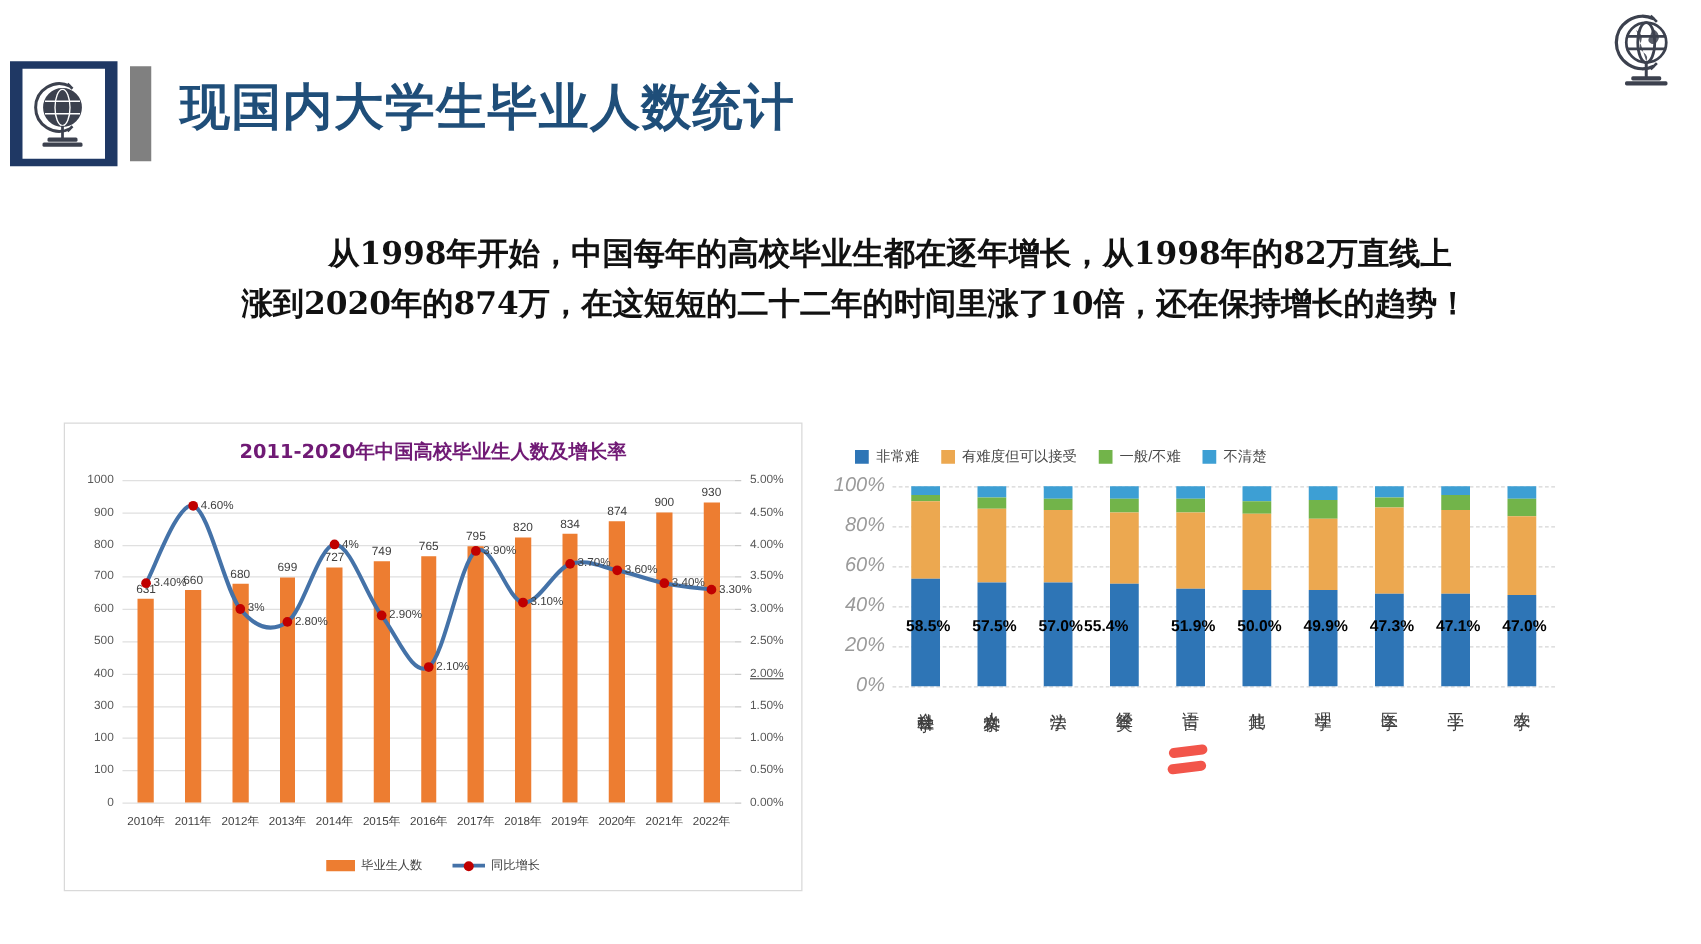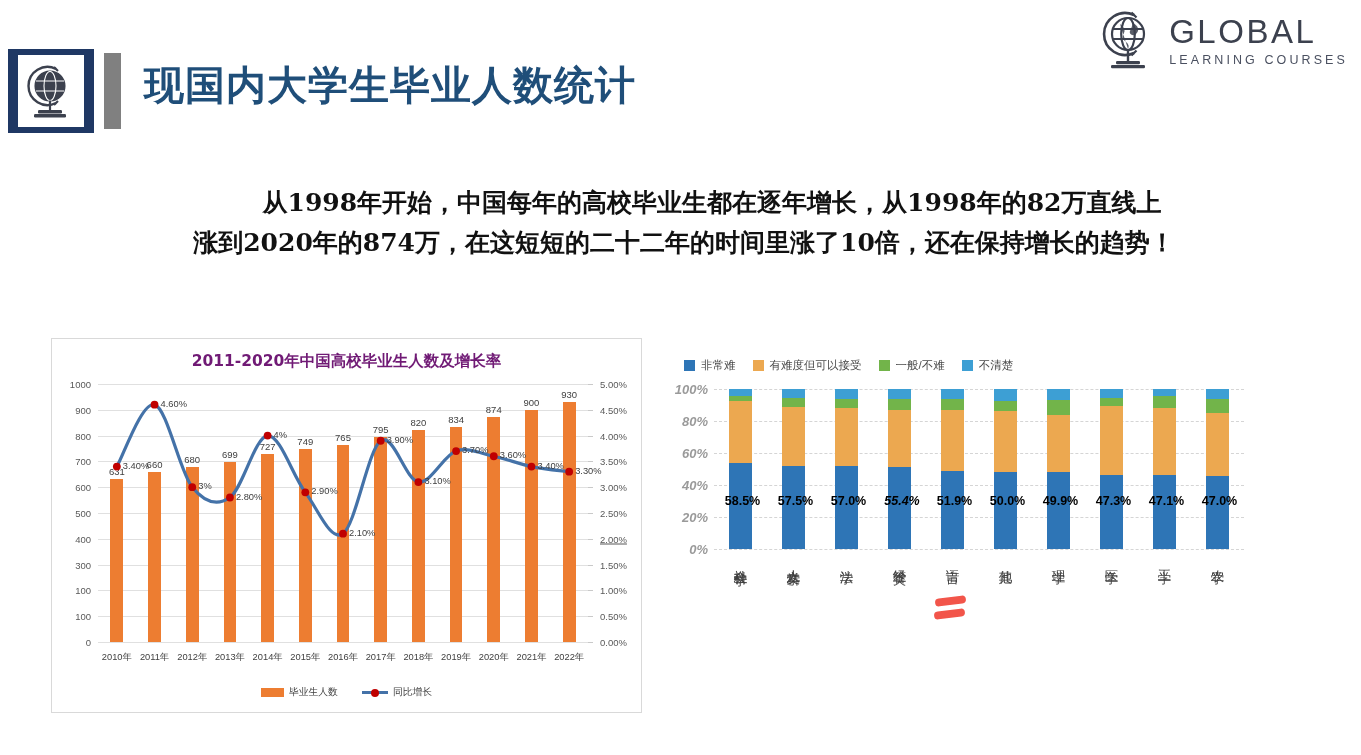--- a/index.html
+++ b/index.html
@@ -118,22 +118,22 @@
     font-family: "DejaVu Sans", "Liberation Sans", sans-serif;
   }
   .chartR-sub { margin-top: 9px; font-size: 11.5px; color: #7b7b7b; }
   .chartR-sub span { margin-right: 20px; }
   .legendR { margin-top: 13px; display: flex; align-items: center; gap: 17px; }
   .legendR-item { display: flex; align-items: center; gap: 6px; font-size: 11.5px; color: #4a4a4a; }
   .lg-box { width: 11px; height: 11px; }
   .plotR { position: relative; margin-top: 16px; margin-left: 30px; width: 530px; height: 160px; }
   .rgrid { position: absolute; left: 0; width: 100%; border-top: 1px dashed #d5d5d5; height: 0; }
   .rytick {
-    position: absolute; right: 100%; margin-right: 6px; font-size: 13px; color: #9a9a9a;
-    transform: translateY(-50%); white-space: nowrap; font-style: italic; font-weight: bold;
+    position: absolute; right: 100%; margin-right: 6px; font-size: 16px; color: #9a9a9a;
+    transform: translateY(-50%); white-space: nowrap; font-style: italic;
   }
   .stack { position: absolute; bottom: 0; display: flex; flex-direction: column-reverse; }
   .seg { width: 100%; }
   .stacklabel {
     position: absolute; left: 50%; transform: translateX(-50%);
     font-size: 12.5px; font-weight: bold; color: #000000; white-space: nowrap;
   }
   .catlabel {
     position: absolute; top: 100%; margin-top: 10px; left: 50%; transform: translateX(-50%);
     font-size: 13.5px; color: #3f3f3f; writing-mode: vertical-rl; text-orientation: upright;
@@ -175,24 +175,20 @@
           <path d="M19 21 H51 M19 31 H51"></path>
           <path d="M41 7 A21 21 0 1 0 41 45" stroke-width="2.6"></path>
           <path d="M38.5 4.5 L43.5 9.5 M38.5 47.5 L43.5 42.5"></path>
           <path d="M35 42 V54" stroke-width="2.4"></path>
         </g>
         <path d="M27 16 q6 4 4 9 q-3 6 2 9 q4 3 2 7" fill="#3c414e" opacity="0.85"></path>
         <path d="M40 15 q6 3 5 8 q-2 5 -6 4 q-4 -2 -1 -6 z" fill="#3c414e" opacity="0.85"></path>
         <rect x="23" y="53" width="24" height="3.3" rx="1.3" fill="#3c414e"></rect>
         <rect x="18" y="57" width="34" height="3.3" rx="1.3" fill="#3c414e"></rect>
       </svg>
-    </div>
-    <div class="brand-text">
-      <div class="brand-name">GLOBAL</div>
-      <div class="brand-sub">LEARNING COURSES</div>
     </div>
   </div>
 
   <div class="para">
     <span class="l1">从1998年开始，中国每年的高校毕业生都在逐年增长，从1998年的82万直线上</span>
     <span class="l2">涨到2020年的874万，在这短短的二十二年的时间里涨了10倍，还在保持增长的趋势！</span>
   </div>
 
   <div class="chartL">
     <div class="chartL-title">2011-2020年中国高校毕业生人数及增长率</div>
@@ -377,21 +373,21 @@
           <div class="seg" style="height: 9.6px; background: rgb(61, 159, 212);"></div>
         </div>
         <div class="stacklabel" style="left: 134.5px; top: 105px;">57.0%</div>
         <div class="catlabel" style="left: 132.5px;">法学</div>
         <div class="stack" style="left: 174.37px; width: 22.26px; height: 160px;">
           <div class="seg" style="height: 82.4px; background: rgb(46, 117, 182);"></div>
           <div class="seg" style="height: 56.8px; background: rgb(236, 168, 80);"></div>
           <div class="seg" style="height: 11.2px; background: rgb(114, 180, 74);"></div>
           <div class="seg" style="height: 9.6px; background: rgb(61, 159, 212);"></div>
         </div>
-        <div class="stacklabel" style="left: 188px; top: 105px; font-style: italic;">55.4%</div>
+        <div class="stacklabel" style="left: 171px; top: 105px;">55.4%</div>
         <div class="catlabel" style="left: 185.5px;">经管类</div>
         <div class="stack" style="left: 227.37px; width: 22.26px; height: 160px;">
           <div class="seg" style="height: 78.4px; background: rgb(46, 117, 182);"></div>
           <div class="seg" style="height: 60.8px; background: rgb(236, 168, 80);"></div>
           <div class="seg" style="height: 10.4px; background: rgb(114, 180, 74);"></div>
           <div class="seg" style="height: 10.4px; background: rgb(61, 159, 212);"></div>
         </div>
         <div class="stacklabel" style="left: 240.5px; top: 105px;">51.9%</div>
         <div class="catlabel" style="left: 238.5px;">语言</div>
         <div class="redmark" style="left: 220.5px; top: 208px; width: 31px; height: 8px; background: rgb(242, 85, 74); transform: rotate(-7deg);"></div>

